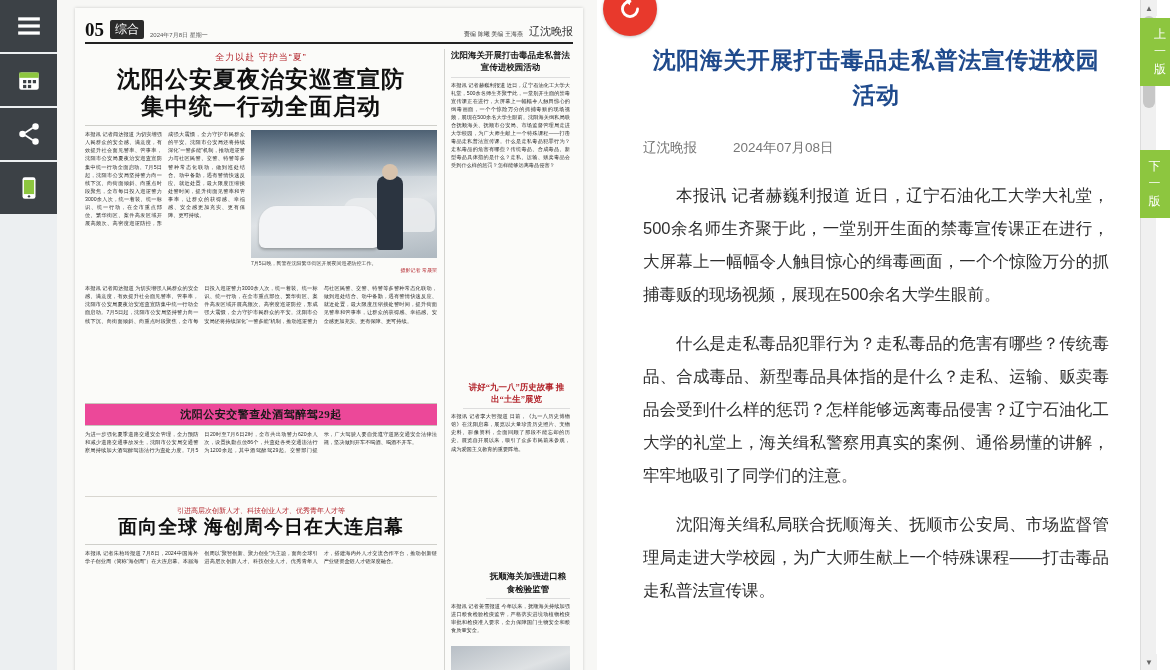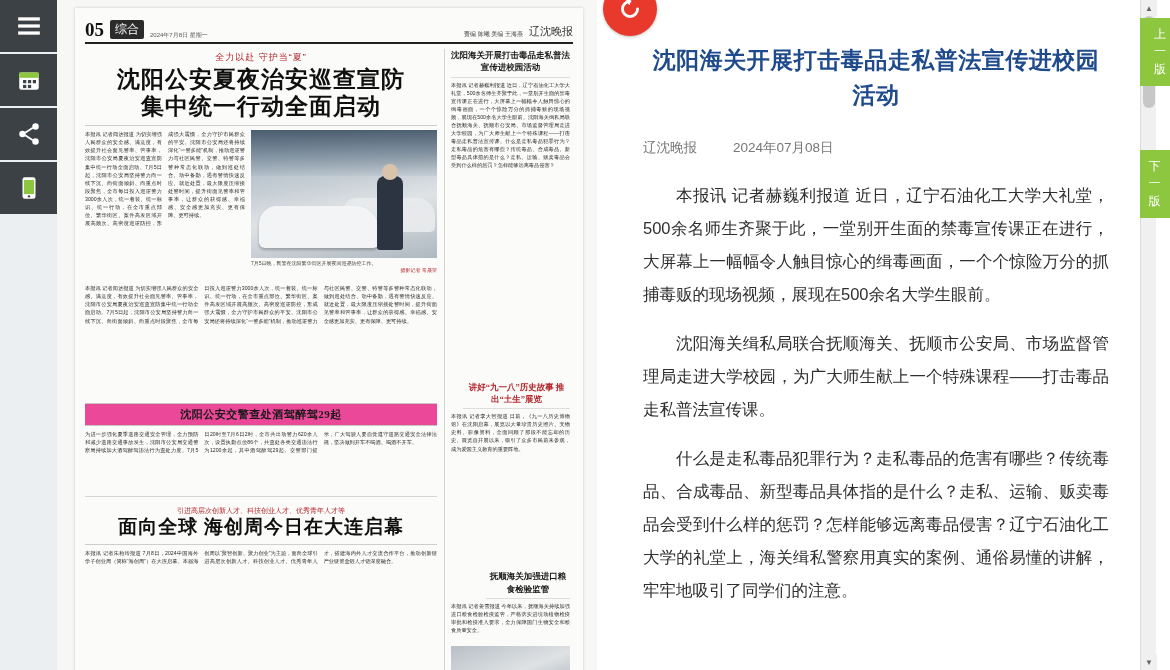--- a/index.html
+++ b/index.html
@@ -347,22 +347,22 @@
   </div>
 
   <div id="article">
     <div id="art-title">沈阳海关开展打击毒品走私普法宣传进校园活动</div>
     <div id="art-meta">
       <span>辽沈晚报</span>
       <span>2024年07月08日</span>
     </div>
     <div id="art-body">
       <p>本报讯  记者赫巍利报道  近日，辽宁石油化工大学大礼堂，500余名师生齐聚于此，一堂别开生面的禁毒宣传课正在进行，大屏幕上一幅幅令人触目惊心的缉毒画面，一个个惊险万分的抓捕毒贩的现场视频，展现在500余名大学生眼前。</p>
+      <p>什么是走私毒品犯罪行为？走私毒品的危害有哪些？传统毒品、合成毒品、新型毒品具体指的是什么？走私、运输、贩卖毒品会受到什么样的惩罚？怎样能够远离毒品侵害？辽宁石油化工大学的礼堂上，海关缉私警察用真实的案例、通俗易懂的讲解，牢牢地吸引了同学们的注意。</p>
       <p>沈阳海关缉私局联合抚顺海关、抚顺市公安局、市场监督管理局走进大学校园，为广大师生献上一个特殊课程——打击毒品走私普法宣传课。</p>
-      <p>什么是走私毒品犯罪行为？走私毒品的危害有哪些？传统毒品、合成毒品、新型毒品具体指的是什么？走私、运输、贩卖毒品会受到什么样的惩罚？怎样能够远离毒品侵害？辽宁石油化工大学的礼堂上，海关缉私警察用真实的案例、通俗易懂的讲解，牢牢地吸引了同学们的注意。</p>
     </div>
   </div>
 
   <div id="logo-circle">
     <svg width="26" height="26" viewBox="0 0 24 24">
       <path d="M12 5 A7 7 0 1 0 19 12" fill="none" stroke="#ffffff" stroke-width="2.6" stroke-linecap="round"></path>
       <polygon points="12,1.5 12,8.5 7.5,5" fill="#ffffff"></polygon>
     </svg>
   </div>
 

